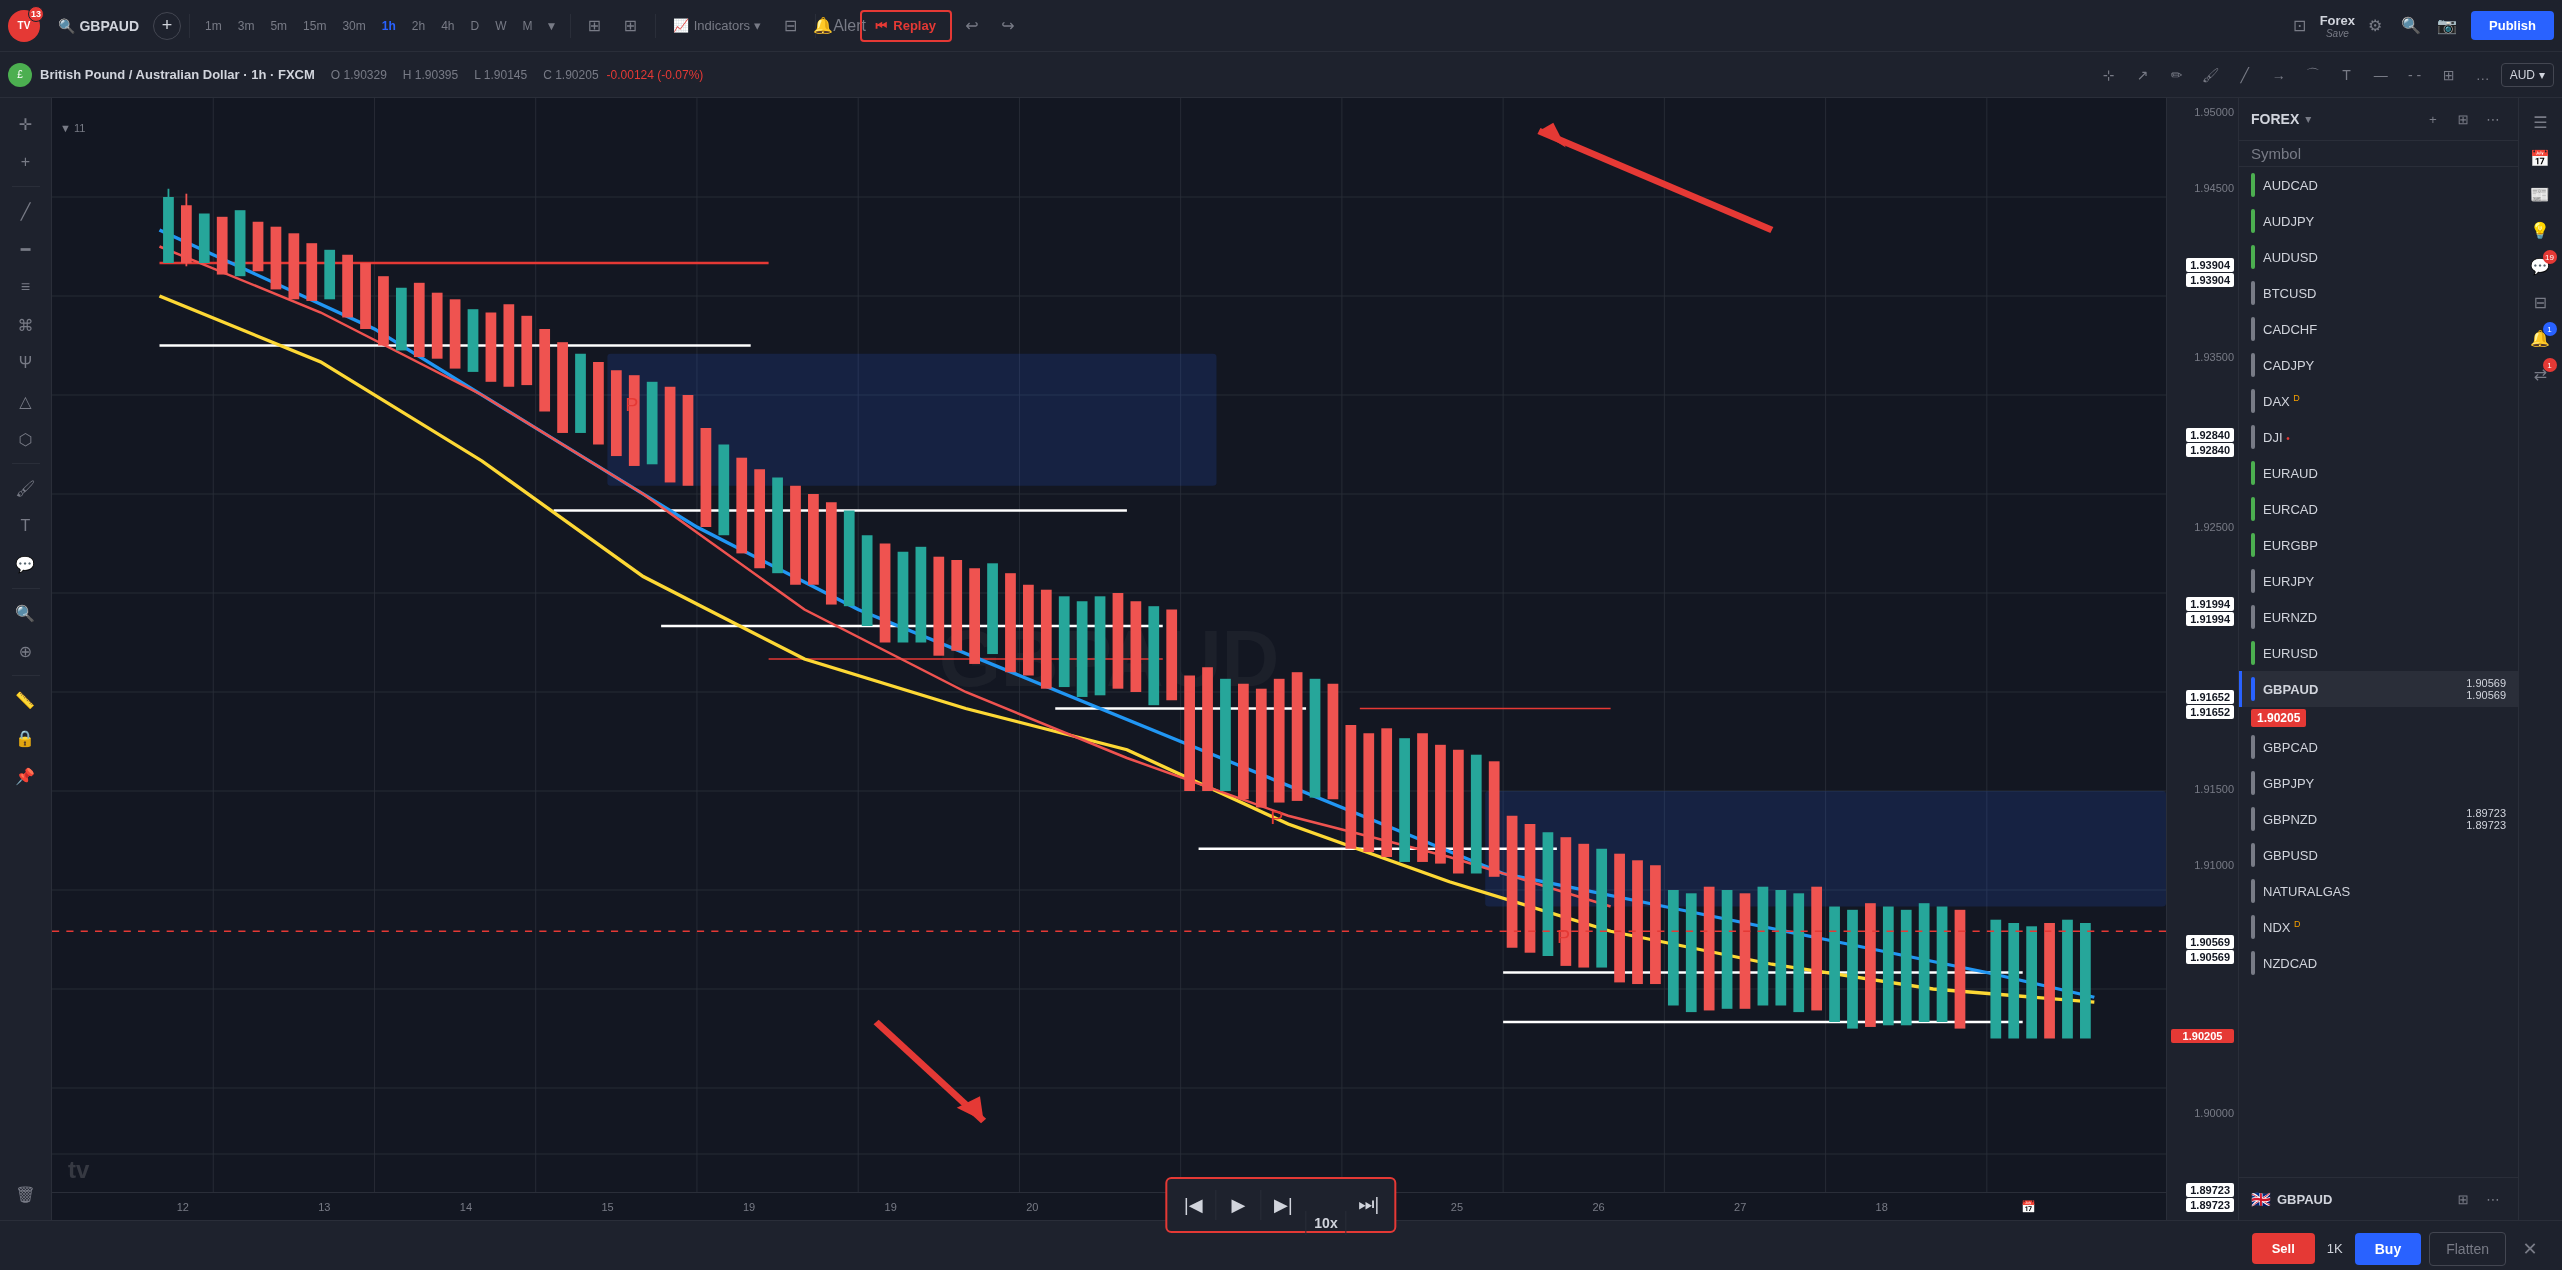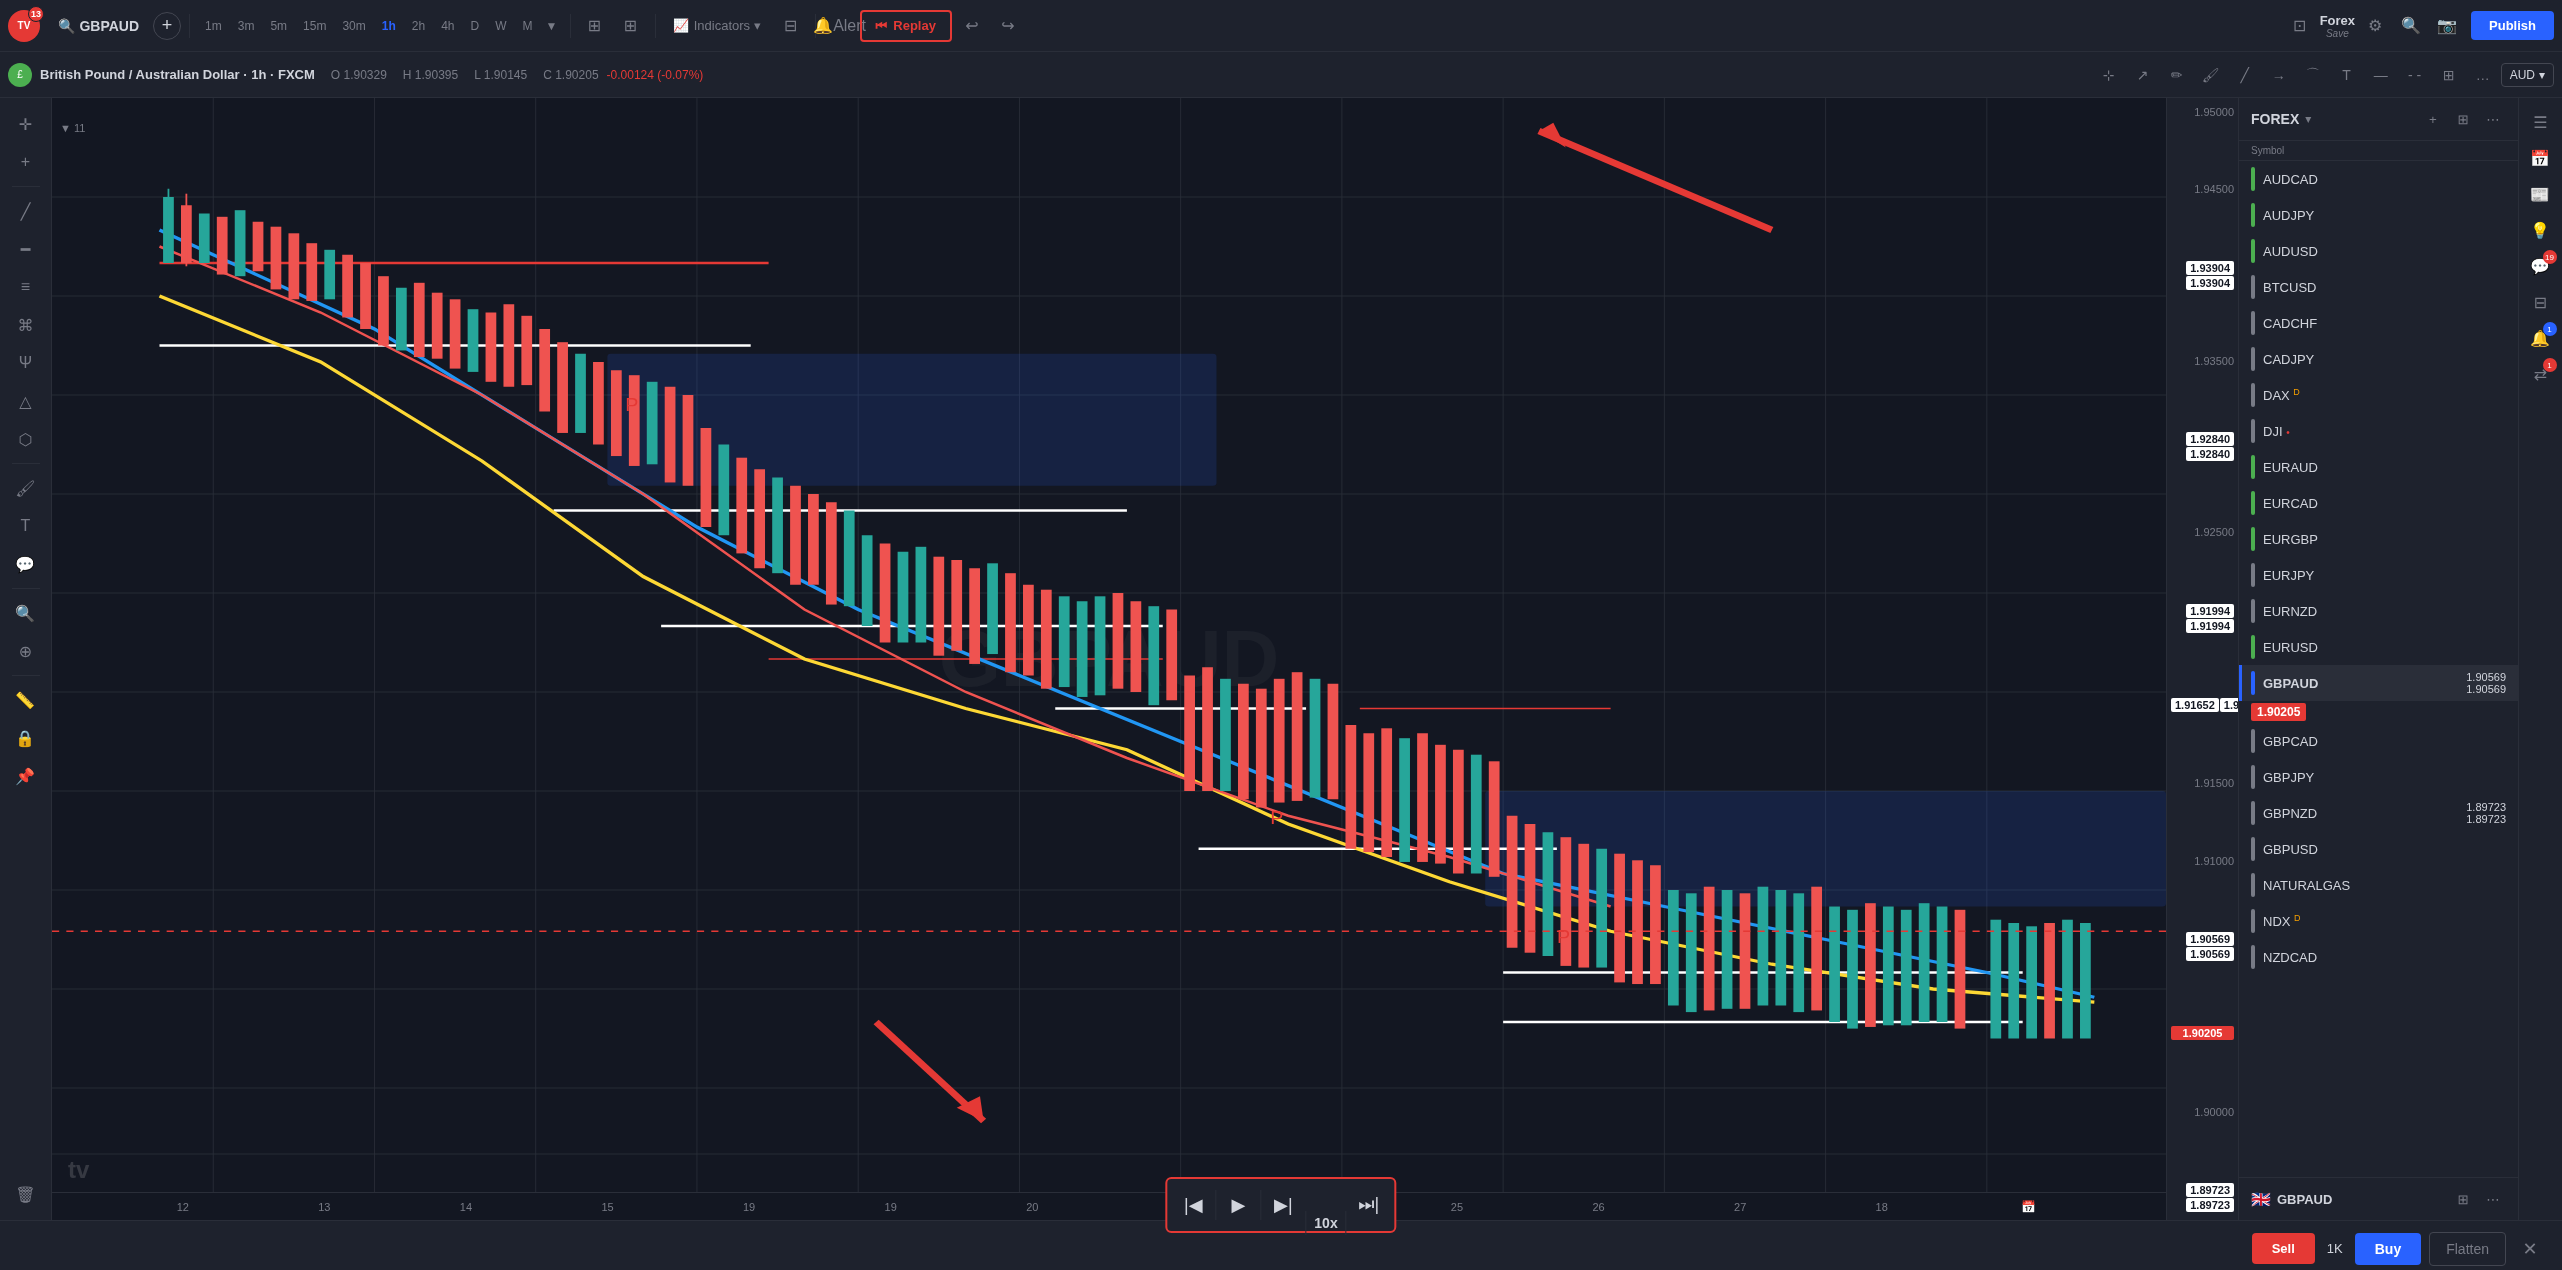--- a/index.html
+++ b/index.html
@@ -64,21 +64,21 @@
     .symbol-list::-webkit-scrollbar { width: 4px; }
     .symbol-list::-webkit-scrollbar-track { background: #1e222d; }
     .symbol-list::-webkit-scrollbar-thumb { background: #434651; }
     .symbol-item { display: flex; align-items: flex-end; justify-content: space-between; padding: 6px 12px; cursor: pointer; }
     .symbol-item.active { background: #2a2e39; border-left: 2px solid #2962ff; }
     .symbol-item-left { display: flex; align-items: center; gap: 8px; }
     .symbol-color { width: 4px; height: 24px; border-radius: 2px; }
     .symbol-item-name { font-size: 13px; color: #d1d4dc; }
     .symbol-item-prices { text-align: right; }
     .symbol-item-price { font-size: 11px; color: #d1d4dc; }
-    .symbol-header { padding: 4px 12px; font-size: 10px; color: #787b86; border-bottom: 1px solid #2a2e39; display: flex; align-items: flex-start; gap: 6px; }
+    .symbol-header { padding: 4px 12px; font-size: 15px; color: #787b86; border-bottom: 1px solid #2a2e39; display: flex; align-items: flex-start; gap: 6px; }
     .gbpaud-price-box { background: #e53935; color: white; padding: 2px 6px; border-radius: 2px; font-size: 12px; font-weight: bold; }
 
     
     .far-right { width: 44px; background: #1e222d; border-left: 1px solid #2a2e39; display: flex; flex-direction: column; align-items: center; padding: 8px 0; gap: 4px; }
     .far-right-icon { width: 32px; height: 32px; border-radius: 4px; background: transparent; border: none; color: #787b86; cursor: pointer; display: flex; align-items: center; justify-content: center; font-size: 16px; position: relative; }
     .badge { position: absolute; top: 0; right: 0; background: #e53935; color: white; border-radius: 50%; width: 14px; height: 14px; font-size: 8px; display: flex; align-items: center; justify-content: center; }
     .badge-blue { background: #2962ff; }
 
     
     .replay-controls {
@@ -489,21 +489,21 @@
     <span class="price-label">1.93500</span>
     <div style="display:flex;flex-direction:column;align-items:flex-end;gap:1px;">
       <span class="price-label-highlight">1.92840</span>
       <span class="price-label-highlight">1.92840</span>
     </div>
     <span class="price-label">1.92500</span>
     <div style="display:flex;flex-direction:column;align-items:flex-end;gap:1px;">
       <span class="price-label-highlight">1.91994</span>
       <span class="price-label-highlight">1.91994</span>
     </div>
-    <div style="display:flex;align-items:flex-end;gap:1px;">
+    <div style="display:flex;flex-direction:column;align-items:flex-end;gap:1px;">
       <span class="price-label-highlight">1.91652</span>
       <span class="price-label-highlight">1.91652</span>
     </div>
     <span class="price-label">1.91500</span>
     <span class="price-label">1.91000</span>
     <div style="display:flex;flex-direction:column;align-items:flex-end;gap:1px;">
       <span class="price-label-highlight">1.90569</span>
       <span class="price-label-highlight">1.90569</span>
     </div>
     <span class="price-label-red">1.90205</span>

